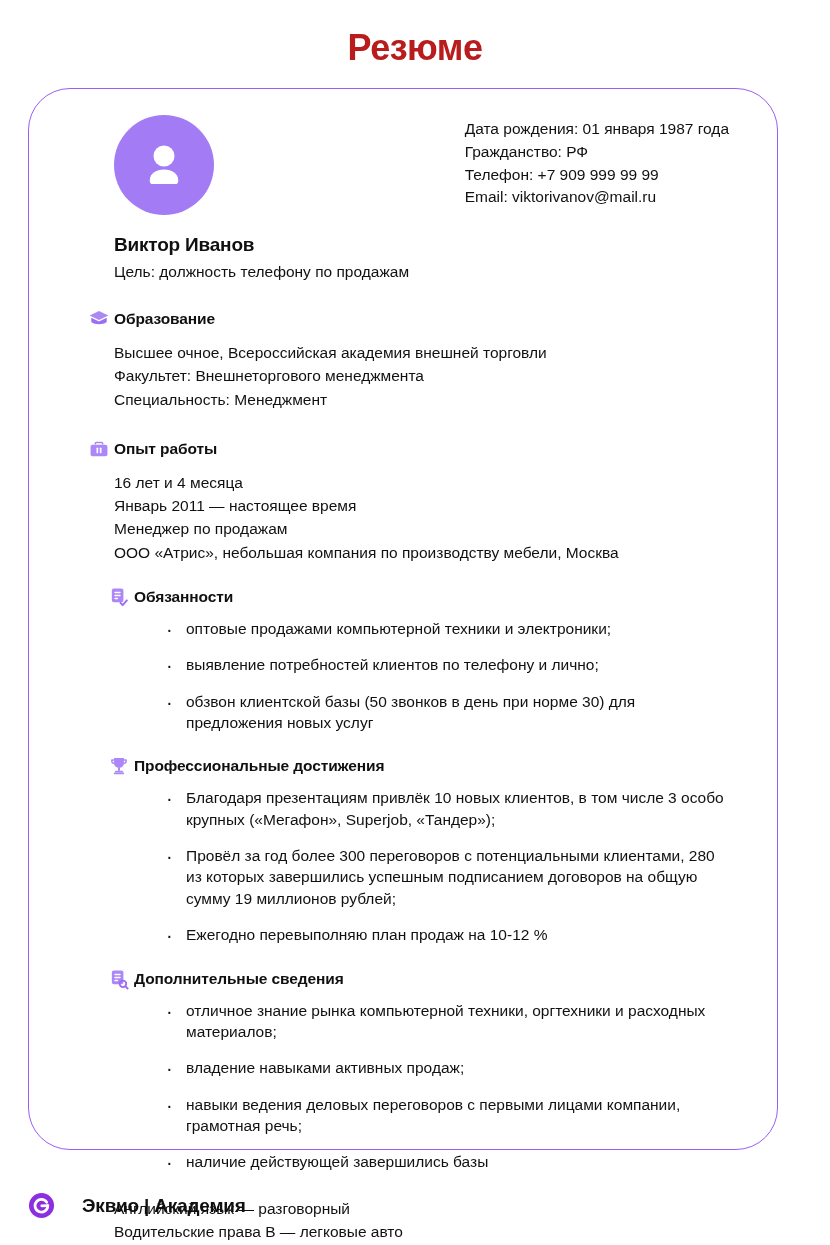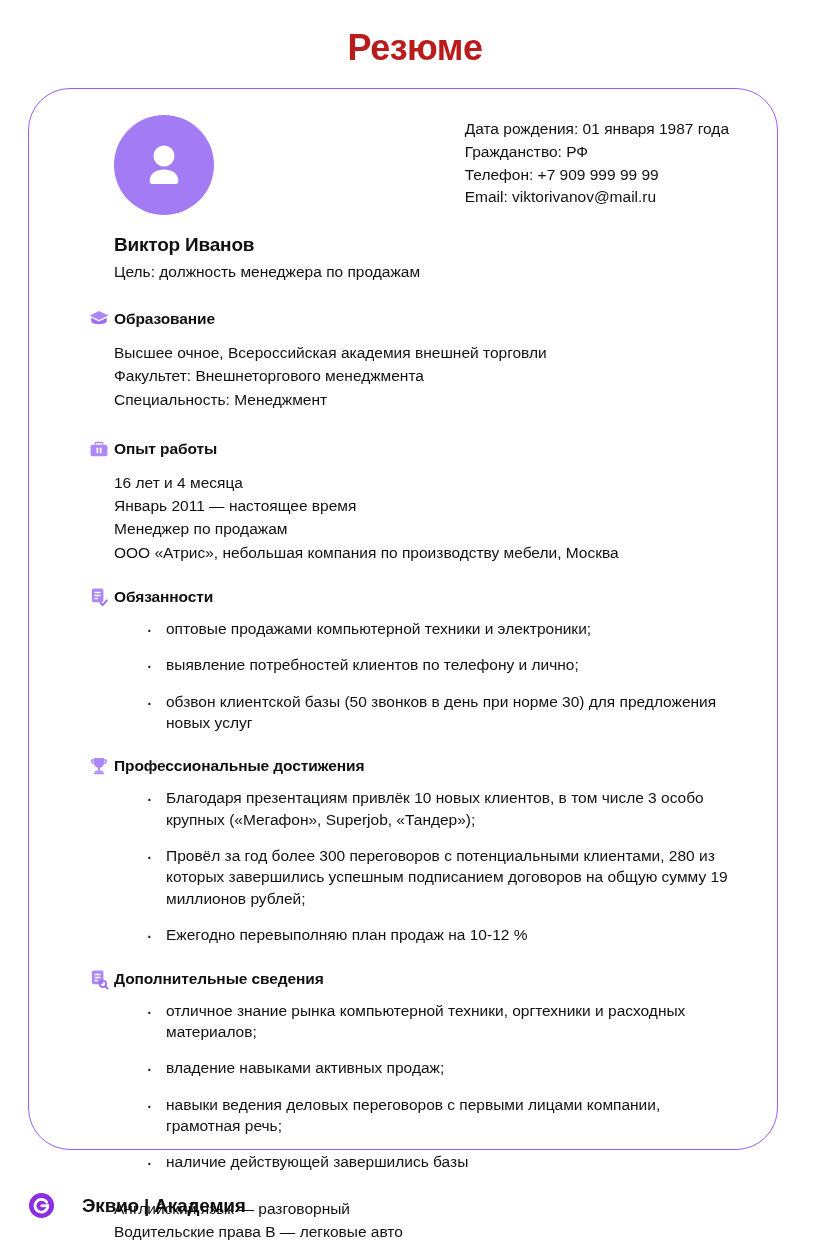--- a/index.html
+++ b/index.html
@@ -80,21 +80,21 @@
   }
 
   .person-goal {
     font-size: 15.5px;
     color: #111111;
     margin-top: 7px;
   }
 
   
   .section { margin-top: 27px; }
-  .section.tight { margin-top: 22px; }
+  .section.tight { margin-top: 22px; margin-left: 20px; }
 
   .section-head {
     display: flex;
     align-items: center;
     gap: 4px;
     margin-left: -26px;
   }
 
   .section-icon {
     width: 22px;
@@ -193,21 +193,21 @@
         <div>Дата рождения: 01 января 1987 года</div>
         <div>Гражданство: РФ</div>
         <div>Телефон: +7 909 999 99 99</div>
         <div>Email: viktorivanov@mail.ru</div>
       </div>
 
     </div>
 
     <div class="identity">
       <div class="person-name">Виктор Иванов</div>
-      <div class="person-goal">Цель: должность менеджера по продажам</div>
+      <div class="person-goal">Цель: должность телефону по продажам</div>
     </div>
 
     <div class="section">
       <div class="section-head">
         <svg class="section-icon" viewBox="0 0 24 24">
           <path d="M12 3.2 1.8 8.1 12 13l10.2-4.9L12 3.2z" fill="#ab87f7"></path>
           <path d="M3.6 10.6v4.1c0 .4.2.8.6 1 1.9 1.1 4.7 1.9 7.8 1.9s5.9-.8 7.8-1.9c.4-.2.6-.6.6-1v-4.1L12 14.8 3.6 10.6z" fill="#9b6df3"></path>
         </svg>
         <div class="section-title">Образование</div>
       </div>

